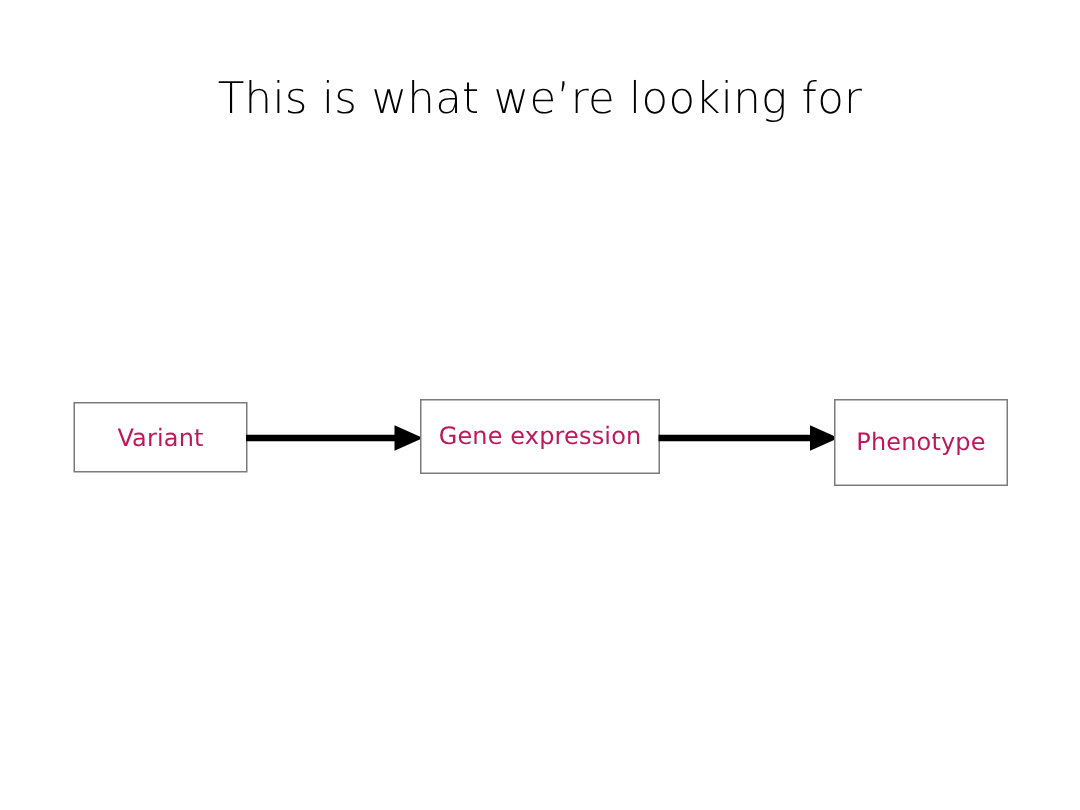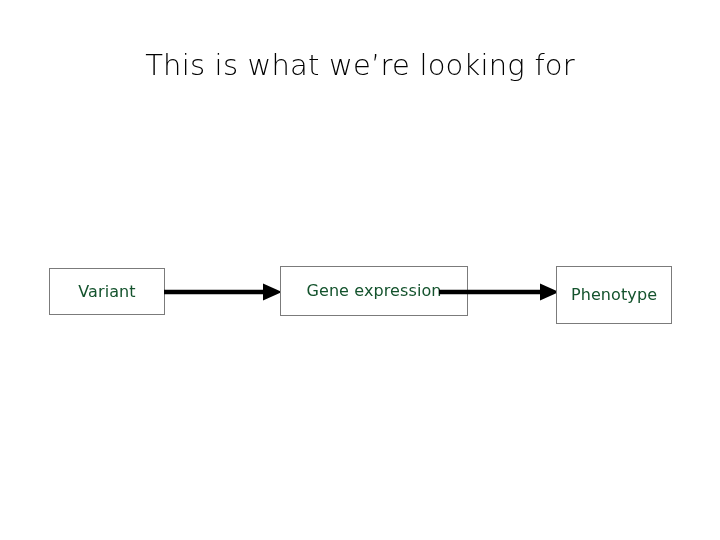--- a/index.html
+++ b/index.html
@@ -48,40 +48,40 @@
   }
 
   .node-box {
     position: absolute;
     box-sizing: border-box;
     background: #ffffff;
     border: 1.4px solid #7b7b7b;
     display: flex;
     align-items: center;
     justify-content: center;
-    color: #14532d;
+    color: #be185d;
     font-family: "DejaVu Sans", sans-serif;
     font-size: 16px;
     font-weight: 400;
     line-height: 1;
     letter-spacing: 0.1px;
     white-space: nowrap;
   }
 
   #node-variant {
     left: 49px;
     top: 268px;
     width: 116px;
     height: 47px;
   }
 
   #node-gene-expression {
     left: 280px;
     top: 266px;
-    width: 188px;
+    width: 160px;
     height: 50px;
   }
 
   #node-phenotype {
     left: 556px;
     top: 266px;
     width: 116px;
     height: 58px;
   }
 

